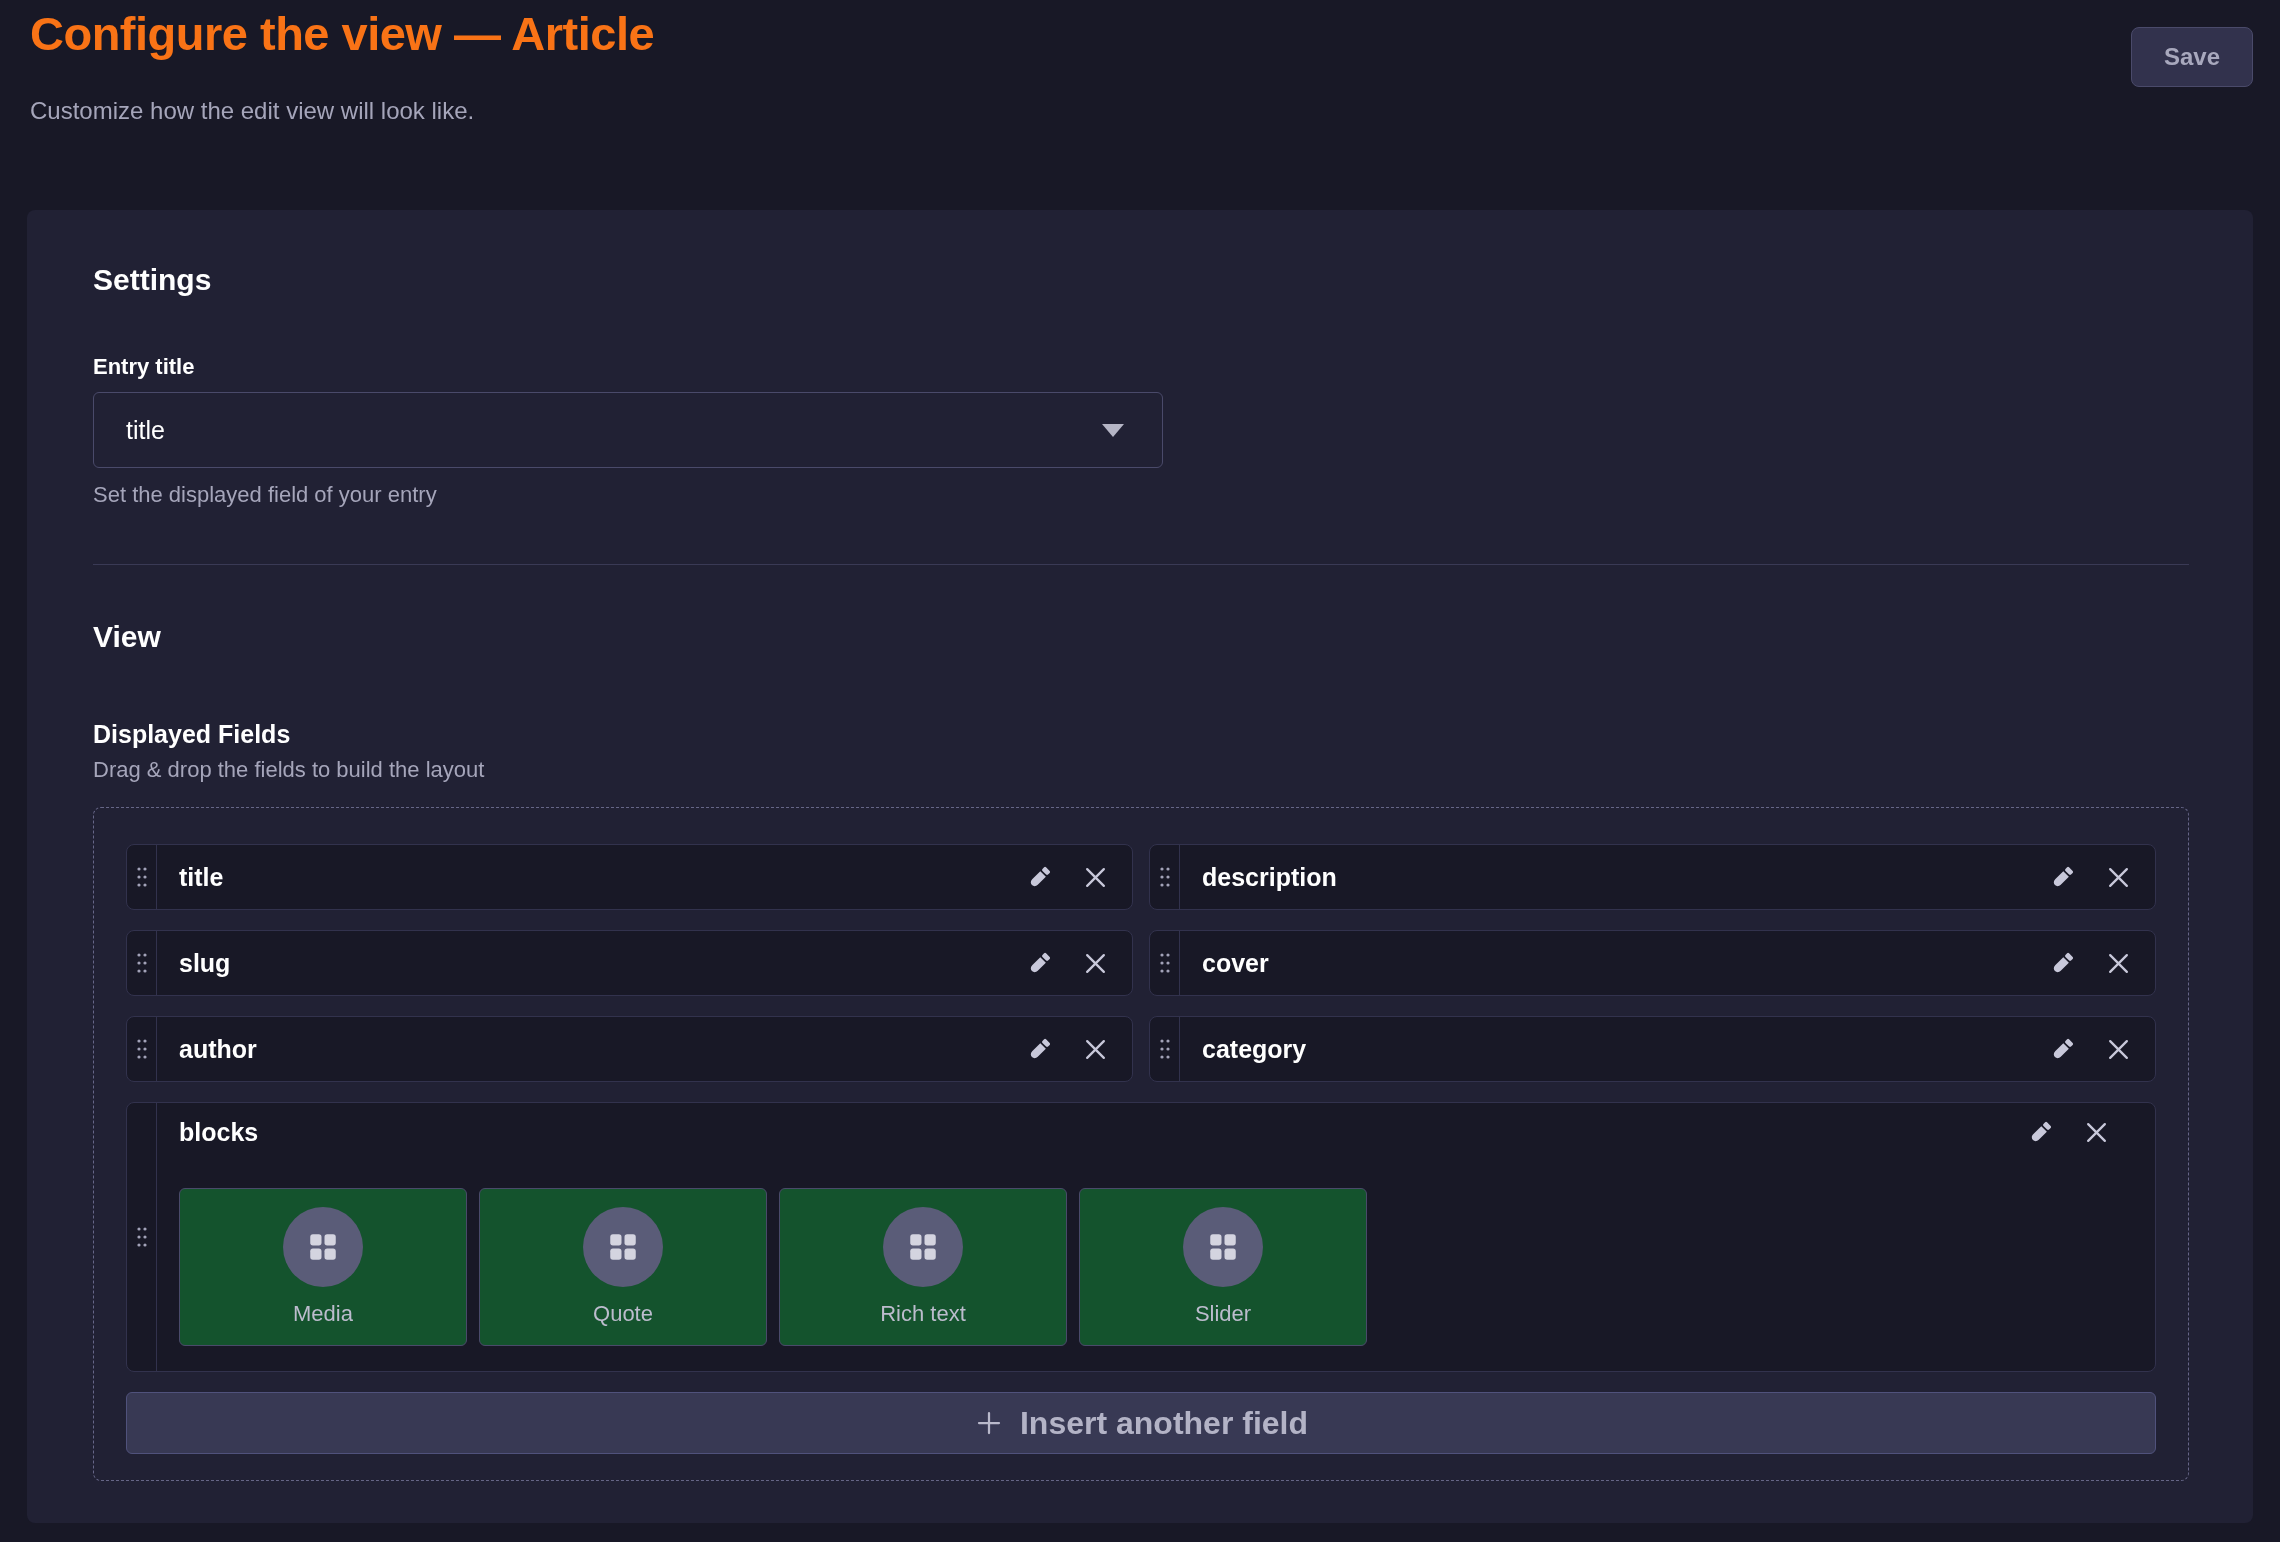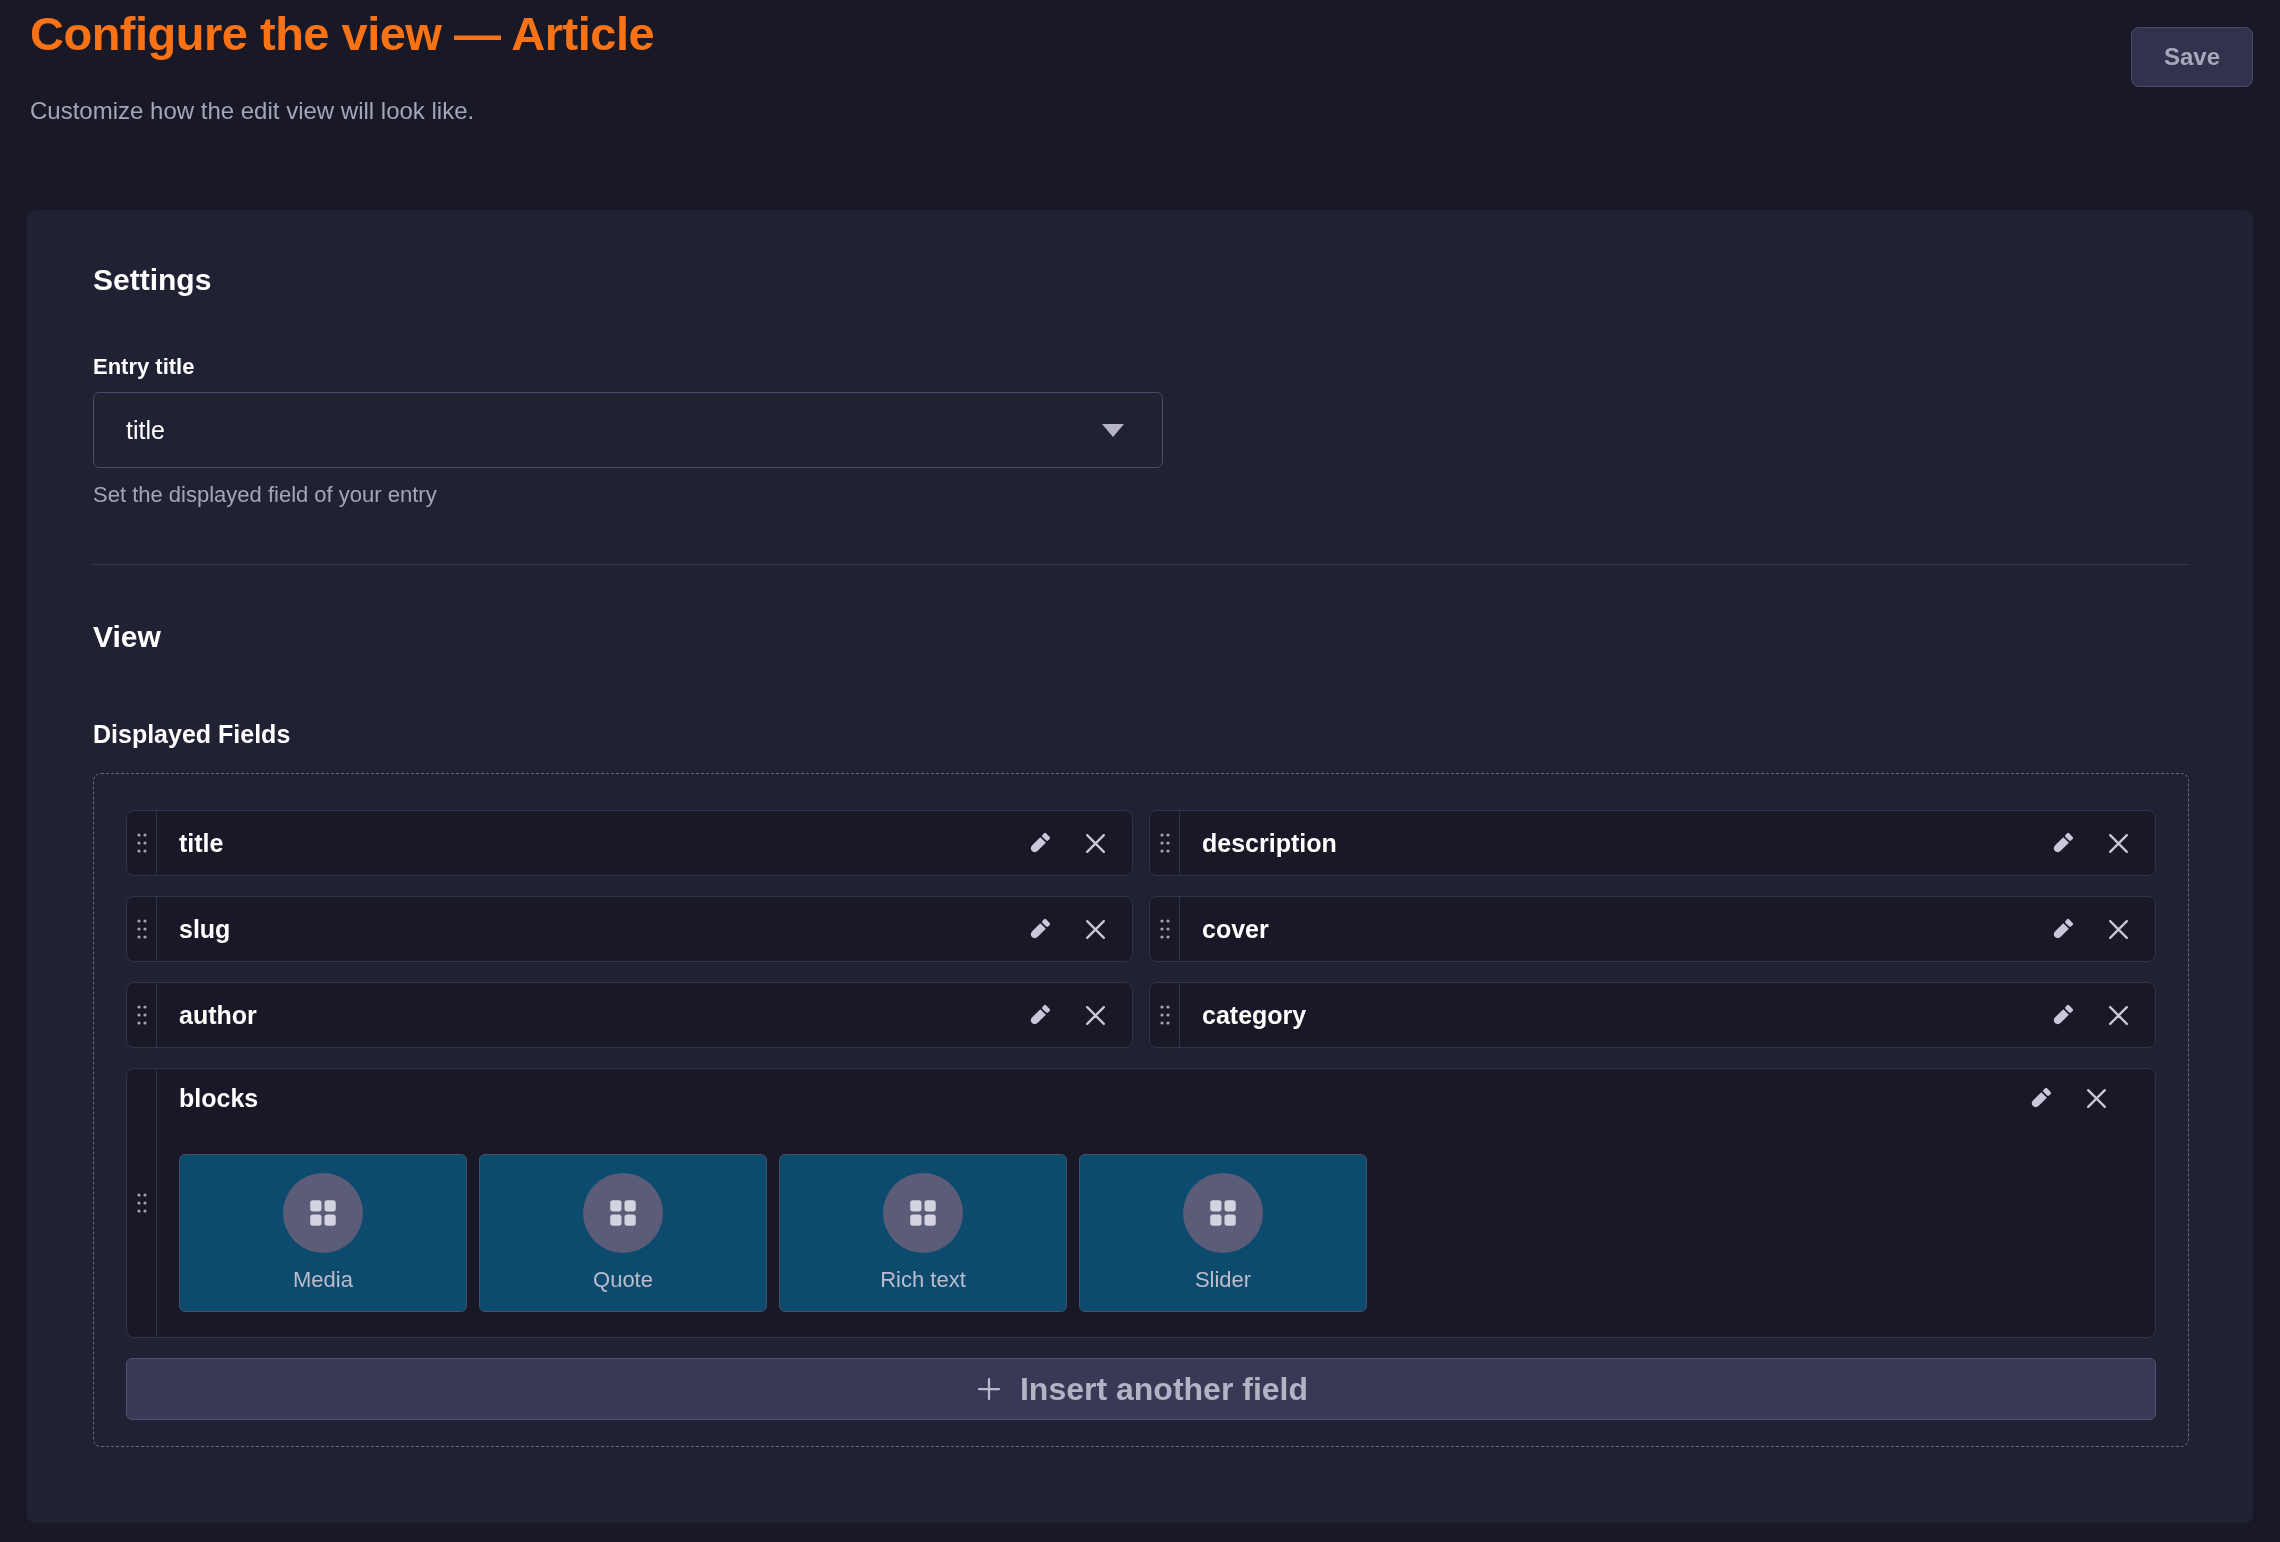--- a/index.html
+++ b/index.html
@@ -143,21 +143,21 @@
   }
   .blocks-content .field-name { padding-left: 0; display: block; line-height: 30px; }
   .blocks-actions { position: absolute; top: 16px; right: 22px; }
   .component-cards {
     margin-top: 41px;
     display: flex; gap: 12px;
   }
   .component-card {
     width: 288px; height: 158px;
     box-sizing: border-box;
-    background: #0c4a6e;
+    background: #14532d;
     border: 1px solid #4a4a6a;
     border-radius: 6px;
     display: flex; flex-direction: column;
     align-items: center; justify-content: center;
     cursor: pointer;
   }
   .component-avatar {
     width: 80px; height: 80px;
     border-radius: 50%;
     background: #5a5c78;
@@ -203,20 +203,21 @@
         <span class="caret"></span>
       </div>
       <p class="hint">Set the displayed field of your entry</p>
     </div>
 
     <hr class="divider">
 
     <h2 class="section-heading view-heading">View</h2>
 
     <h3 class="df-label">Displayed Fields</h3>
+    <p class="hint df-hint">Drag &amp; drop the fields to build the layout</p>
 
     <div class="drop-zone">
 
       <div class="field-row">
         <div class="drag-handle">
           <svg width="12" height="22" viewBox="0 0 12 22" fill="#a2a2b8">
               <circle cx="3" cy="3" r="1.6"></circle>
               <circle cx="9" cy="3" r="1.6"></circle>
               <circle cx="3" cy="11" r="1.6"></circle>
               <circle cx="9" cy="11" r="1.6"></circle>

